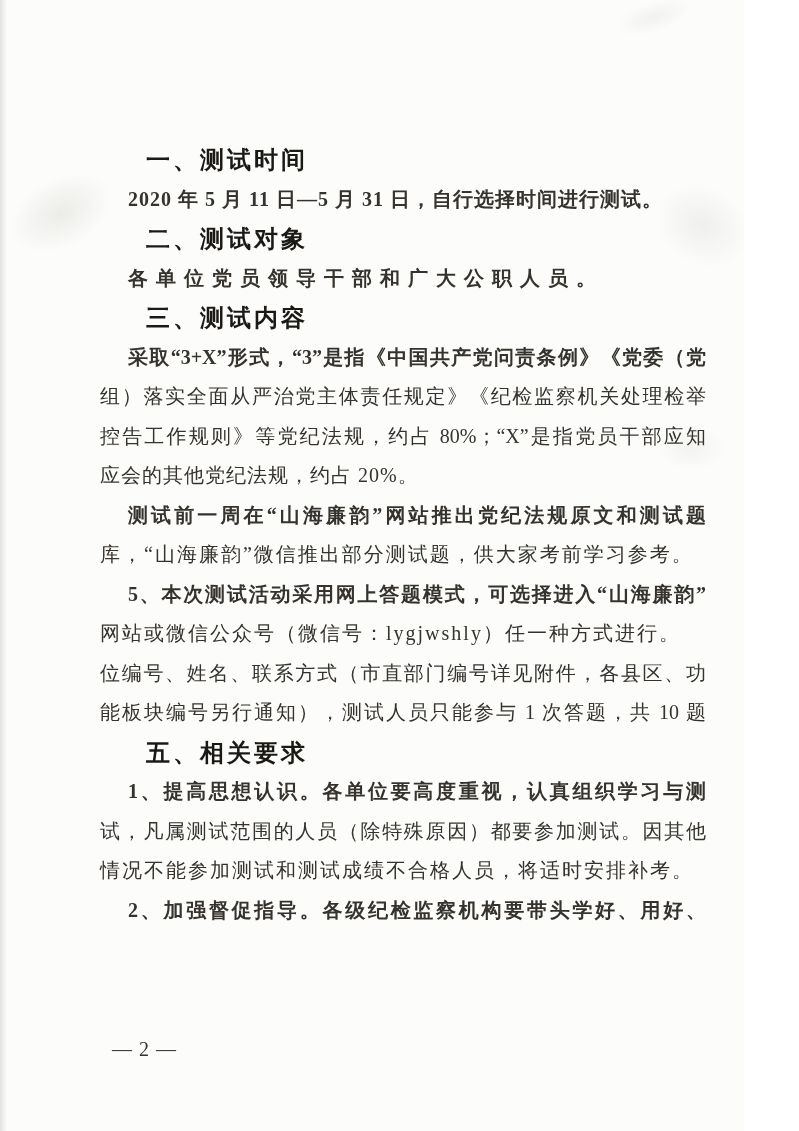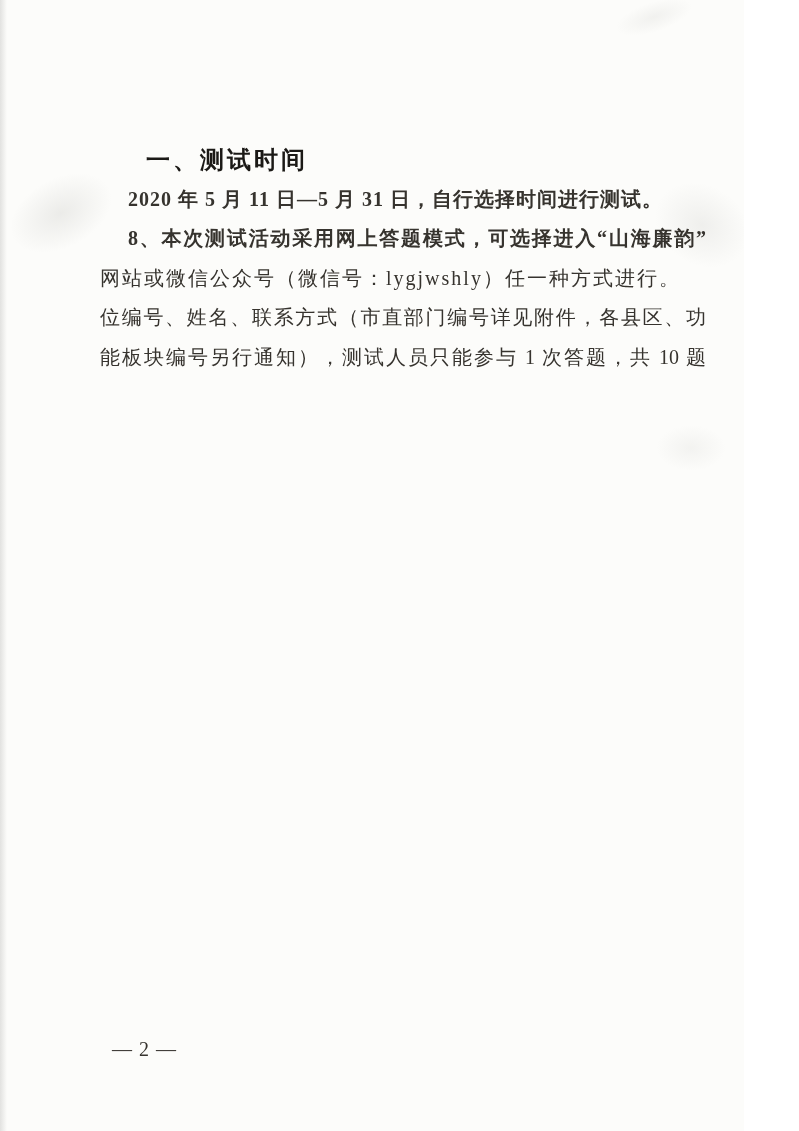--- a/index.html
+++ b/index.html
@@ -74,26 +74,46 @@
   <div class="smudge smudge-3"></div>
   <div class="smudge smudge-4"></div>
 
   <main class="content">
 
     <section>
       <h2 class="line">一、测试时间</h2>
       <p class="line ind">2020 年 5 月 11 日—5 月 31 日，自行选择时间进行测试。</p>
     </section>
 
-
+    <section>
+      <h2 class="line">二、测试对象</h2>
+      <p class="line ind wide">各单位党员领导干部和广大公职人员。</p>
+    </section>
 
     <section>
-      <p class="line ind jf">8、本次测试活动采用网上答题模式，可选择进入“山海廉韵”</p>
+      <h2 class="line">三、测试内容</h2>
+      <p class="line ind jf">采取“3+X”形式，“3”是指《中国共产党问责条例》《党委（党</p>
+      <p class="line jf">组）落实全面从严治党主体责任规定》《纪检监察机关处理检举</p>
+      <p class="line jf">控告工作规则》等党纪法规，约占 80%；“X”是指党员干部应知</p>
+      <p class="line">应会的其他党纪法规，约占 20%。</p>
+      <p class="line ind jf">测试前一周在“山海廉韵”网站推出党纪法规原文和测试题</p>
+      <p class="line ls2">库，“山海廉韵”微信推出部分测试题，供大家考前学习参考。</p>
+    </section>
+
+    <section>
+      <p class="line ind jf">5、本次测试活动采用网上答题模式，可选择进入“山海廉韵”</p>
       <p class="line ls2">网站或微信公众号（微信号：lygjwshly）任一种方式进行。</p>
       <p class="line jf">位编号、姓名、联系方式（市直部门编号详见附件，各县区、功</p>
       <p class="line jf">能板块编号另行通知），测试人员只能参与 1 次答题，共 10 题</p>
     </section>
 
+    <section>
+      <h2 class="line">五、相关要求</h2>
+      <p class="line ind jf">1、提高思想认识。各单位要高度重视，认真组织学习与测</p>
+      <p class="line jf">试，凡属测试范围的人员（除特殊原因）都要参加测试。因其他</p>
+      <p class="line ls2">情况不能参加测试和测试成绩不合格人员，将适时安排补考。</p>
+      <p class="line ind jf">2、加强督促指导。各级纪检监察机构要带头学好、用好、</p>
+    </section>
 
   </main>
 
   <div class="page-number">— 2 —</div>
 </div>
 
 </body></html>

